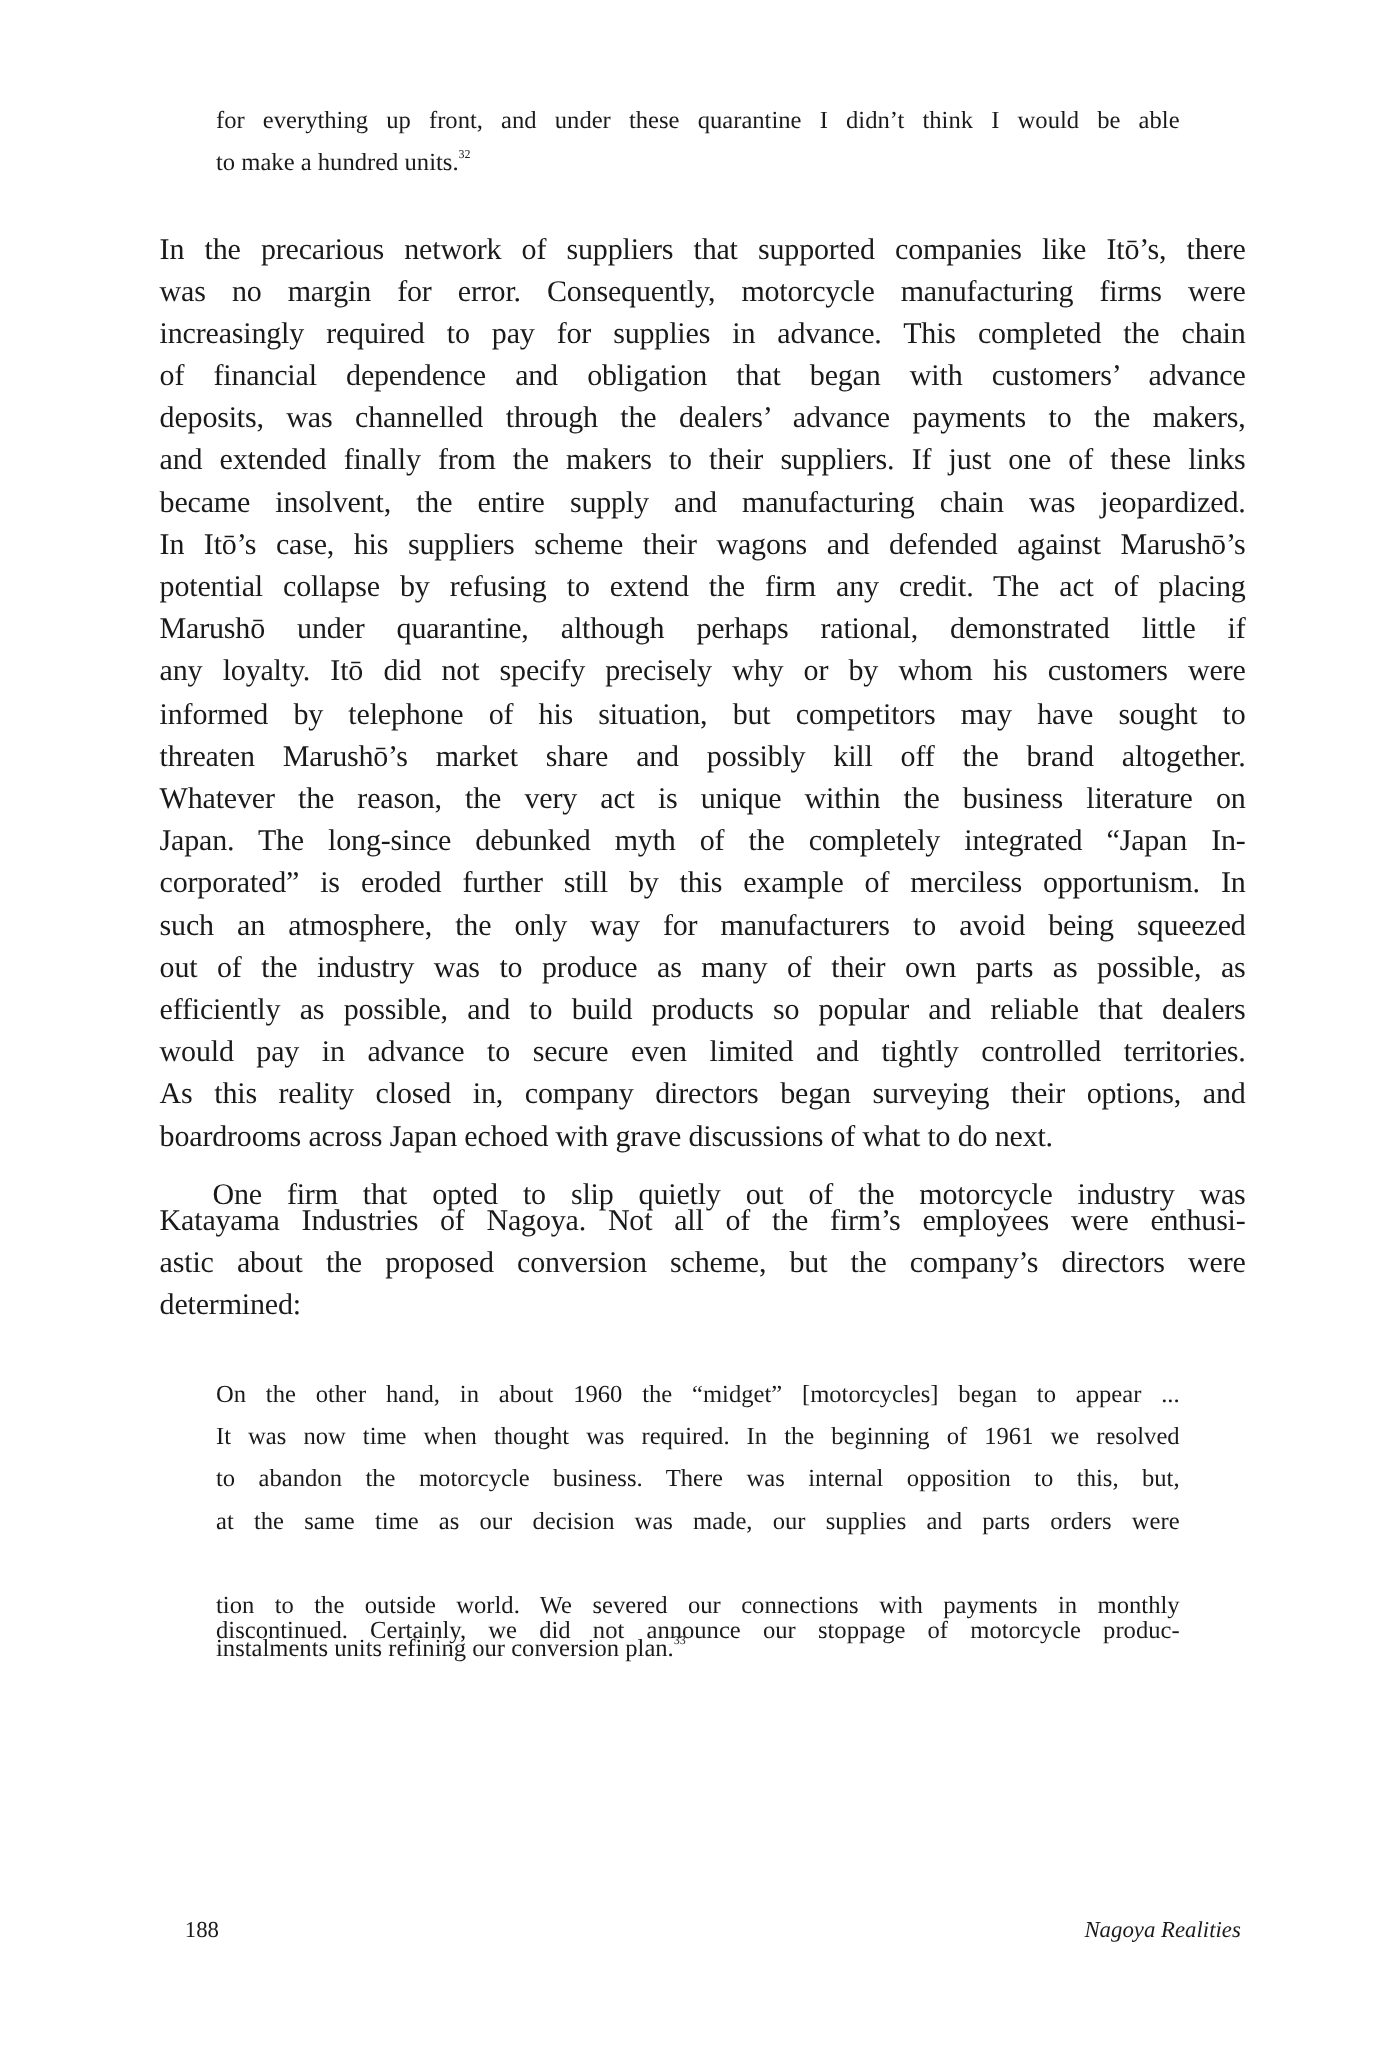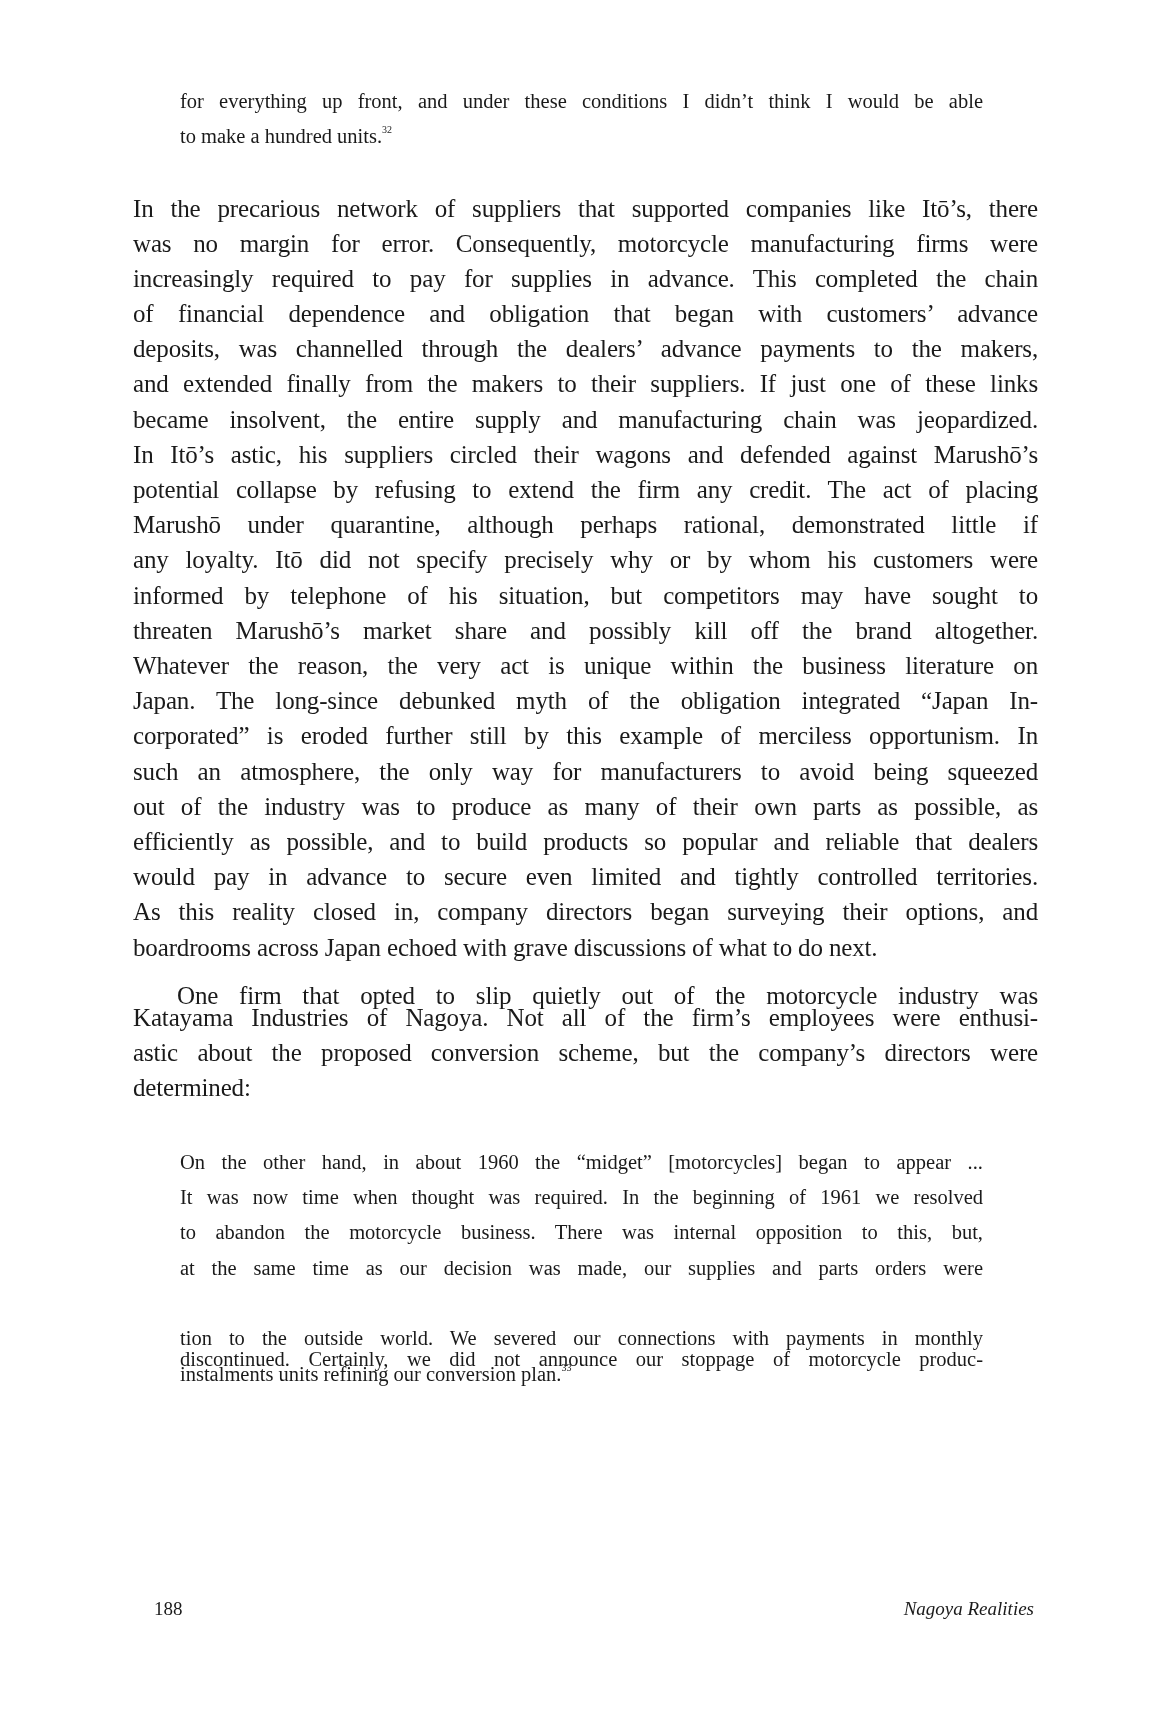--- a/index.html
+++ b/index.html
@@ -15,40 +15,40 @@
   .folio { position: absolute; top: 1598px; font-size: 19px; }
   .page-number { left: 154px; }
   .running-title { right: 126px; font-style: italic; }
 </style>
 </head>
 <body>
 
 <div class="page">
 
   <div class="quote">
-    <div class="line" style="top:82px">for everything up front, and under these conditions I didn’t think I would be able</div>
+    <div class="line" style="top:82px">for everything up front, and under these quarantine I didn’t think I would be able</div>
     <div class="line last" style="top:117px"><span>to make a hundred units.</span><sup>32</sup></div>
   </div>
 
   <div class="body-text">
     <div class="line" style="top:189px">In the precarious network of suppliers that supported companies like Itō’s, there</div>
     <div class="line" style="top:224px">was no margin for error. Consequently, motorcycle manufacturing firms were</div>
     <div class="line" style="top:259px">increasingly required to pay for supplies in advance. This completed the chain</div>
     <div class="line" style="top:294px">of financial dependence and obligation that began with customers’ advance</div>
     <div class="line" style="top:329px">deposits, was channelled through the dealers’ advance payments to the makers,</div>
     <div class="line" style="top:364px">and extended finally from the makers to their suppliers. If just one of these links</div>
     <div class="line" style="top:400px">became insolvent, the entire supply and manufacturing chain was jeopardized.</div>
-    <div class="line" style="top:435px">In Itō’s astic, his suppliers circled their wagons and defended against Marushō’s</div>
+    <div class="line" style="top:435px">In Itō’s case, his suppliers scheme their wagons and defended against Marushō’s</div>
     <div class="line" style="top:470px">potential collapse by refusing to extend the firm any credit. The act of placing</div>
     <div class="line" style="top:505px">Marushō under quarantine, although perhaps rational, demonstrated little if</div>
     <div class="line" style="top:540px">any loyalty. Itō did not specify precisely why or by whom his customers were</div>
     <div class="line" style="top:576px">informed by telephone of his situation, but competitors may have sought to</div>
     <div class="line" style="top:611px">threaten Marushō’s market share and possibly kill off the brand altogether.</div>
     <div class="line" style="top:646px">Whatever the reason, the very act is unique within the business literature on</div>
-    <div class="line" style="top:681px">Japan. The long-since debunked myth of the obligation integrated “Japan In-</div>
+    <div class="line" style="top:681px">Japan. The long-since debunked myth of the completely integrated “Japan In-</div>
     <div class="line" style="top:716px">corporated” is eroded further still by this example of merciless opportunism. In</div>
     <div class="line" style="top:752px">such an atmosphere, the only way for manufacturers to avoid being squeezed</div>
     <div class="line" style="top:787px">out of the industry was to produce as many of their own parts as possible, as</div>
     <div class="line" style="top:822px">efficiently as possible, and to build products so popular and reliable that dealers</div>
     <div class="line" style="top:857px">would pay in advance to secure even limited and tightly controlled territories.</div>
     <div class="line" style="top:892px">As this reality closed in, company directors began surveying their options, and</div>
     <div class="line last" style="top:928px">boardrooms across Japan echoed with grave discussions of what to do next.</div>
   </div>
 
   <div class="body-text">

